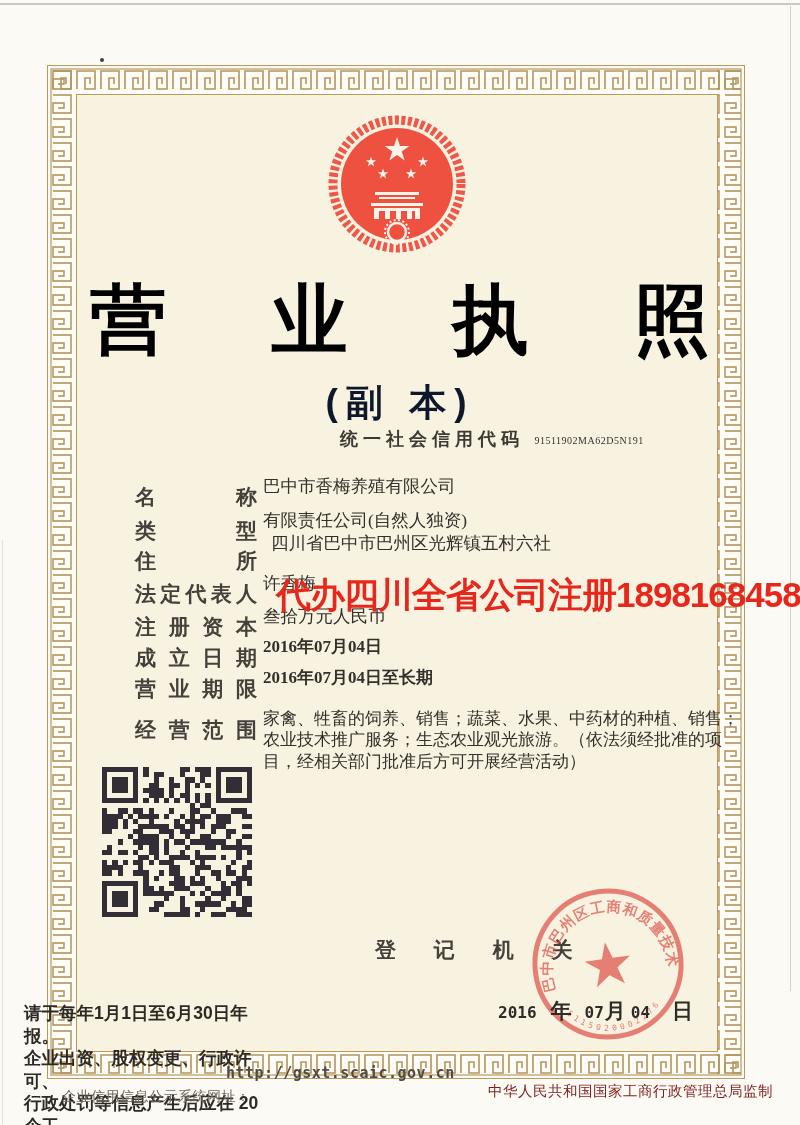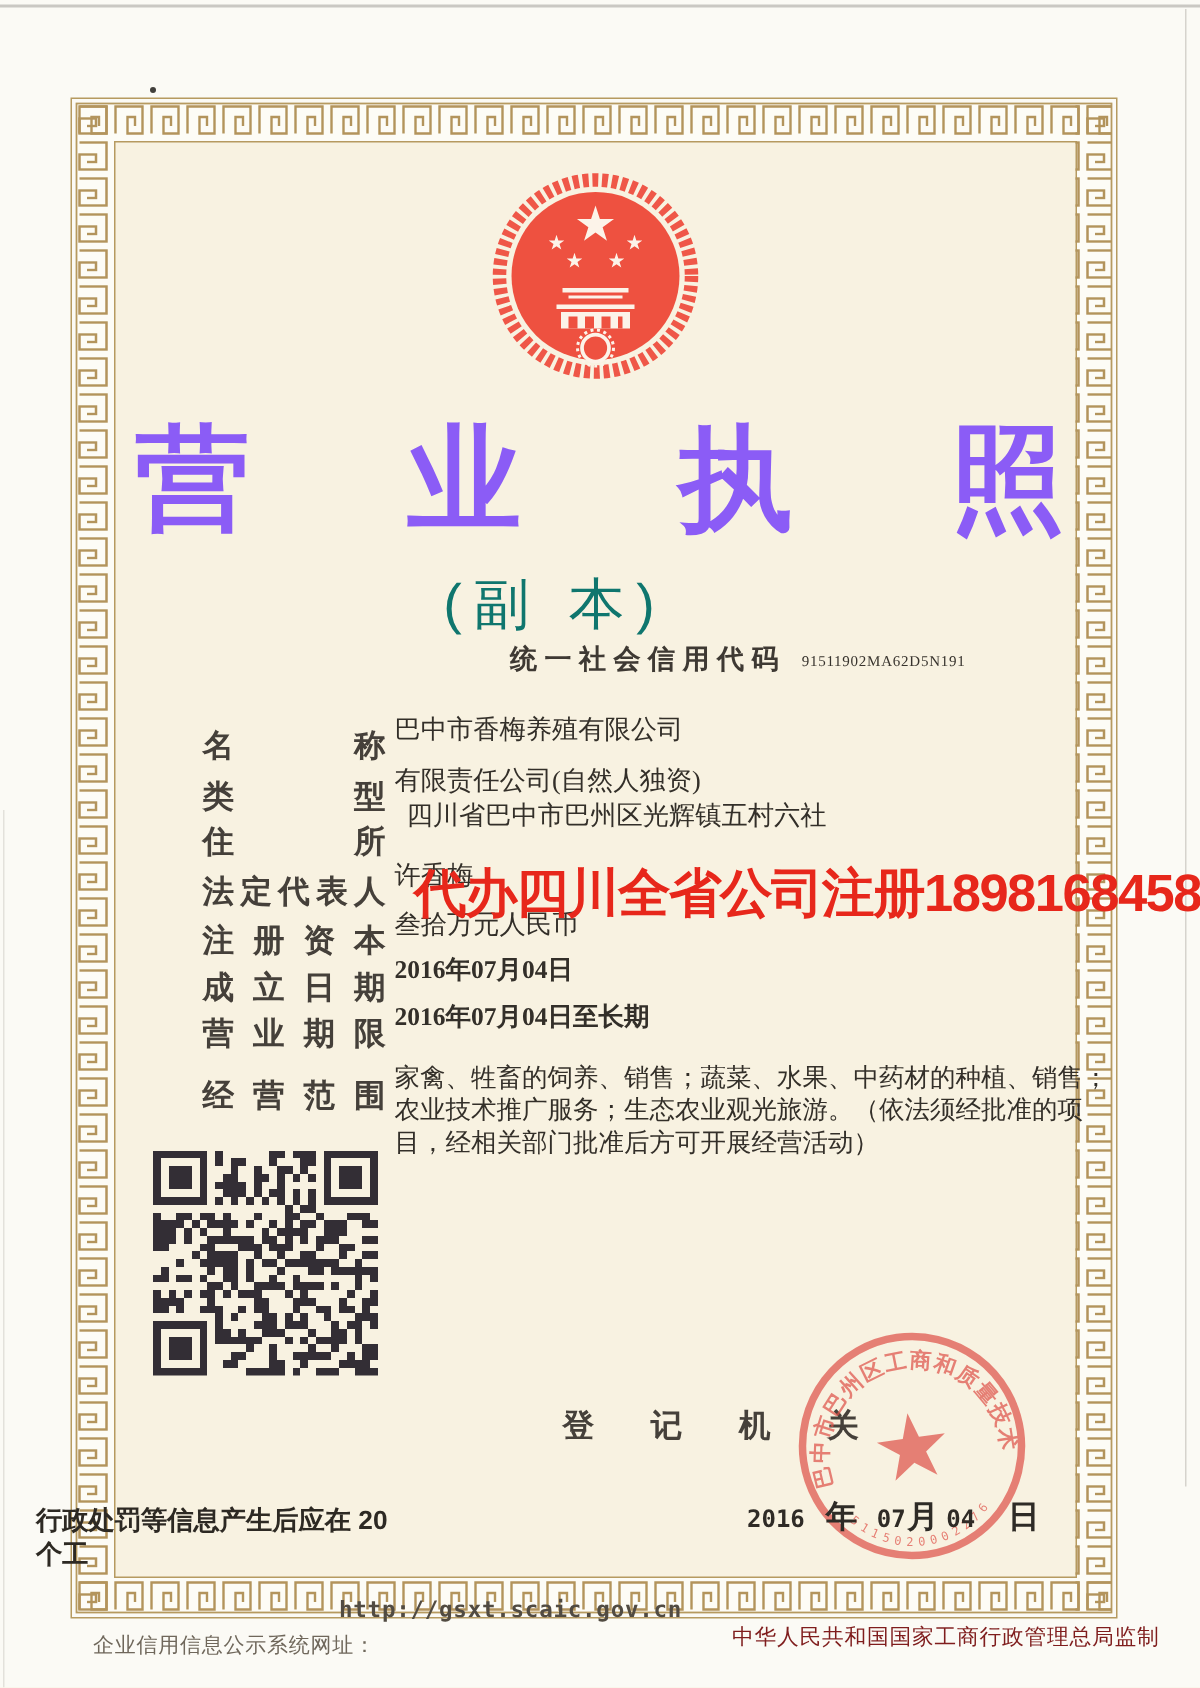--- a/index.html
+++ b/index.html
@@ -18,23 +18,23 @@
                outline:1px solid #b69a60;outline-offset:2px;}
   .frame-svg{position:absolute;left:0;top:0;width:692px;height:1008px;}
   .inner-area{position:absolute;left:26px;top:26px;width:640px;height:956px;
               background:#f8f2e1;border:1px solid #b69a60;}
 
   
   .emblem{left:327px;top:112px;width:140px;height:150px;}
 
   
   .title{left:0;top:276px;width:800px;text-align:center;font-size:76px;font-weight:bold;
-         color:#8b5cf6;letter-spacing:42px;text-indent:42px;line-height:1.15;}
-  .subtitle{left:0;top:378px;width:740px;text-align:center;font-size:37px;font-weight:normal;
-            color:#0f766e;letter-spacing:8px;}
+         color:#000000;letter-spacing:42px;text-indent:42px;line-height:1.15;}
+  .subtitle{left:0;top:378px;width:800px;text-align:center;font-size:37px;font-weight:bold;
+            color:#0f172a;letter-spacing:8px;}
   .credit-line{left:340px;top:427px;white-space:nowrap;}
   .credit-label{font-size:18px;font-weight:bold;color:#3e3933;letter-spacing:5px;}
   .credit-code{font-family:Liberation Serif, serif;font-size:10px;color:#37332d;
                letter-spacing:.5px;margin-left:6px;vertical-align:1px;}
 
   
   .row{position:absolute;left:135px;width:610px;}
   .flabel{position:relative;top:8px;display:inline-block;width:122px;font-size:21px;
           font-weight:600;color:#45403a;text-align:justify;text-align-last:justify;
           vertical-align:top;}
@@ -595,20 +595,22 @@
     <span class="d-unit" style="margin-left:14px">年</span>
     <span class="d-num" style="margin-left:13px">07</span>
     <span class="d-unit" style="margin-left:1px">月</span>
     <span class="d-num" style="margin-left:5px">04</span>
     <span class="d-unit" style="margin-left:22px">日</span>
   </div>
 
   <div class="abs watermark">代办四川全省公司注册18981684588</div>
 
   <div class="abs notes">
+    <div>请于每年1月1日至6月30日年报。</div>
+    <div>企业出资、股权变更、行政许可、</div>
     <div>行政处罚等信息产生后应在 20 个工</div>
 
   </div>
   <div class="abs site-url">http://gsxt.scaic.gov.cn</div>
   <div class="abs site-label">企业信用信息公示系统网址：</div>
   <div class="abs issuer">中华人民共和国国家工商行政管理总局监制</div>
 
 </div>
 
 </body></html>

